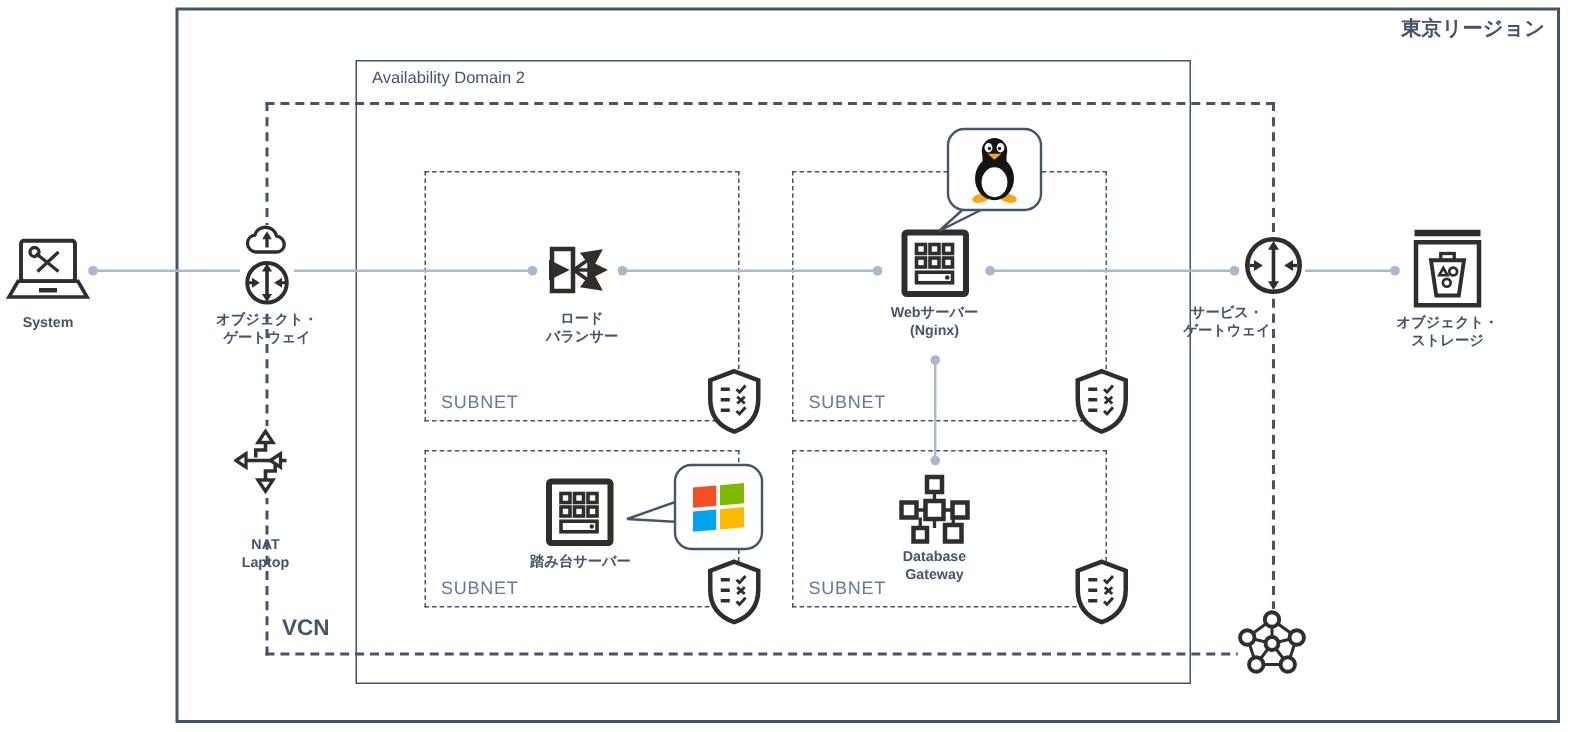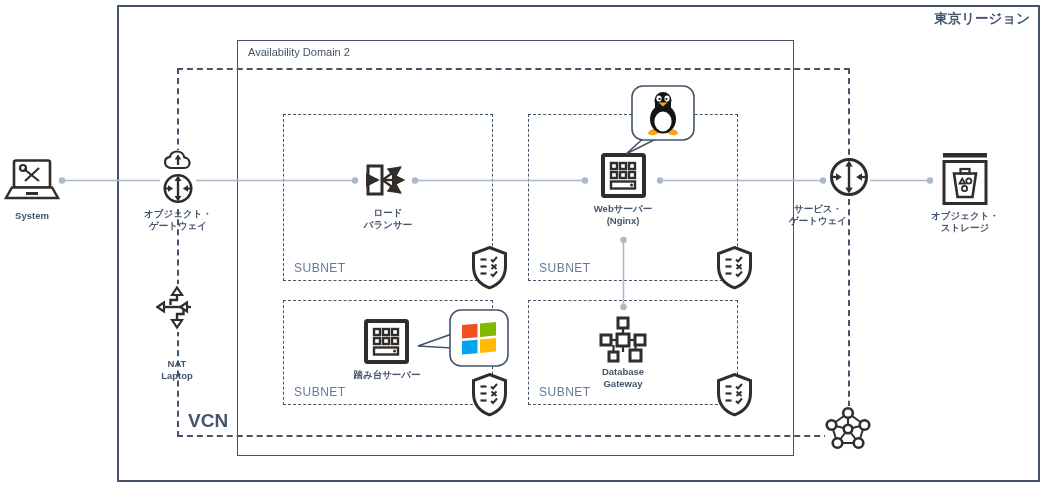--- a/index.html
+++ b/index.html
@@ -6,21 +6,21 @@
   html,body { background:#ffffff; }
   body { font-family:"Liberation Sans", sans-serif; }
   .canvas { position:relative; width:1047px; height:488px; background:#fff; overflow:hidden; }
   .abs { position:absolute; }
   .region-box { border:2px solid #44546A; z-index:1; }
   .ad-box { border:1px solid #44546A; z-index:1; }
   .vcn-box { border:2px dashed #44546A; z-index:1; }
   .subnet-box { border:1px dashed #44546A; z-index:1;text-align:center; }
   .region-title { color:#44546A; font-size:13.5px; font-weight:700; text-align:right; z-index:3; }
   .ad-title { color:#44546A; font-size:11px; z-index:3; }
-  .vcn-title { color:#44546A; font-size:19px; font-weight:700; z-index:3; }
+  .vcn-title { color:#44546A; font-size:15px; font-weight:700; z-index:3; }
   .subnet-title { position:absolute; left:10px; bottom:5px; color:#64799B; font-size:12px; letter-spacing:0.5px; }
   .node-label { color:#44546A; font-size:9.5px; font-weight:700; line-height:1.3; text-align:center; z-index:4; }
   .icon-wrap { z-index:3; }
   svg { display:block; }
   .connectors { position:absolute; left:0; top:0; z-index:2; }
 </style>
 </head>
 <body>
 
 <div class="canvas">

